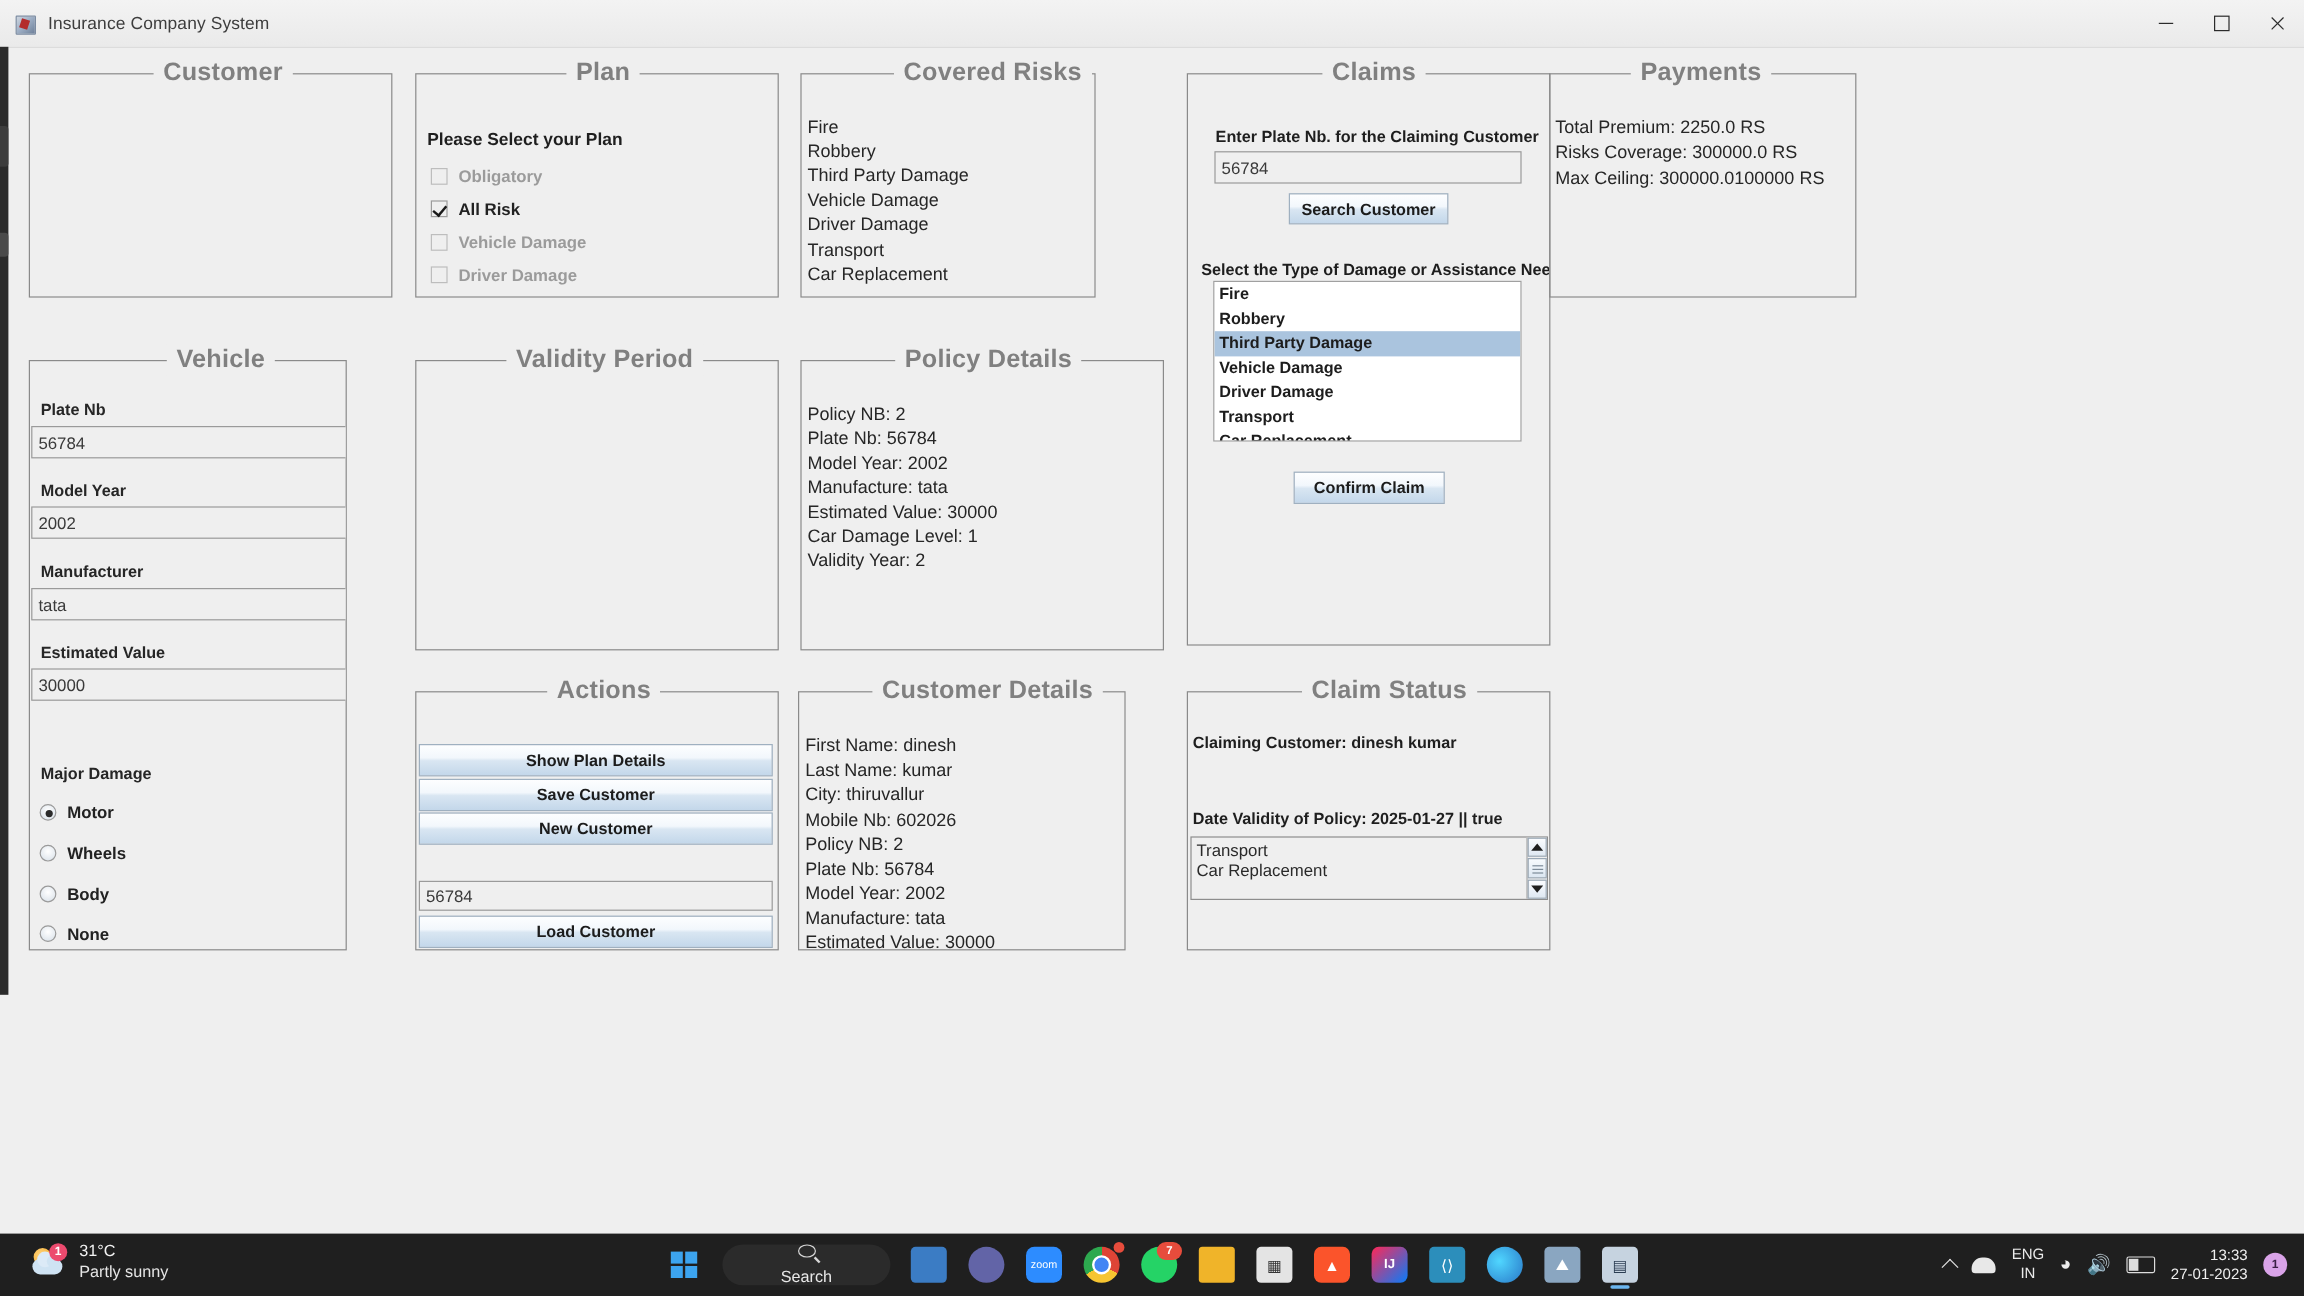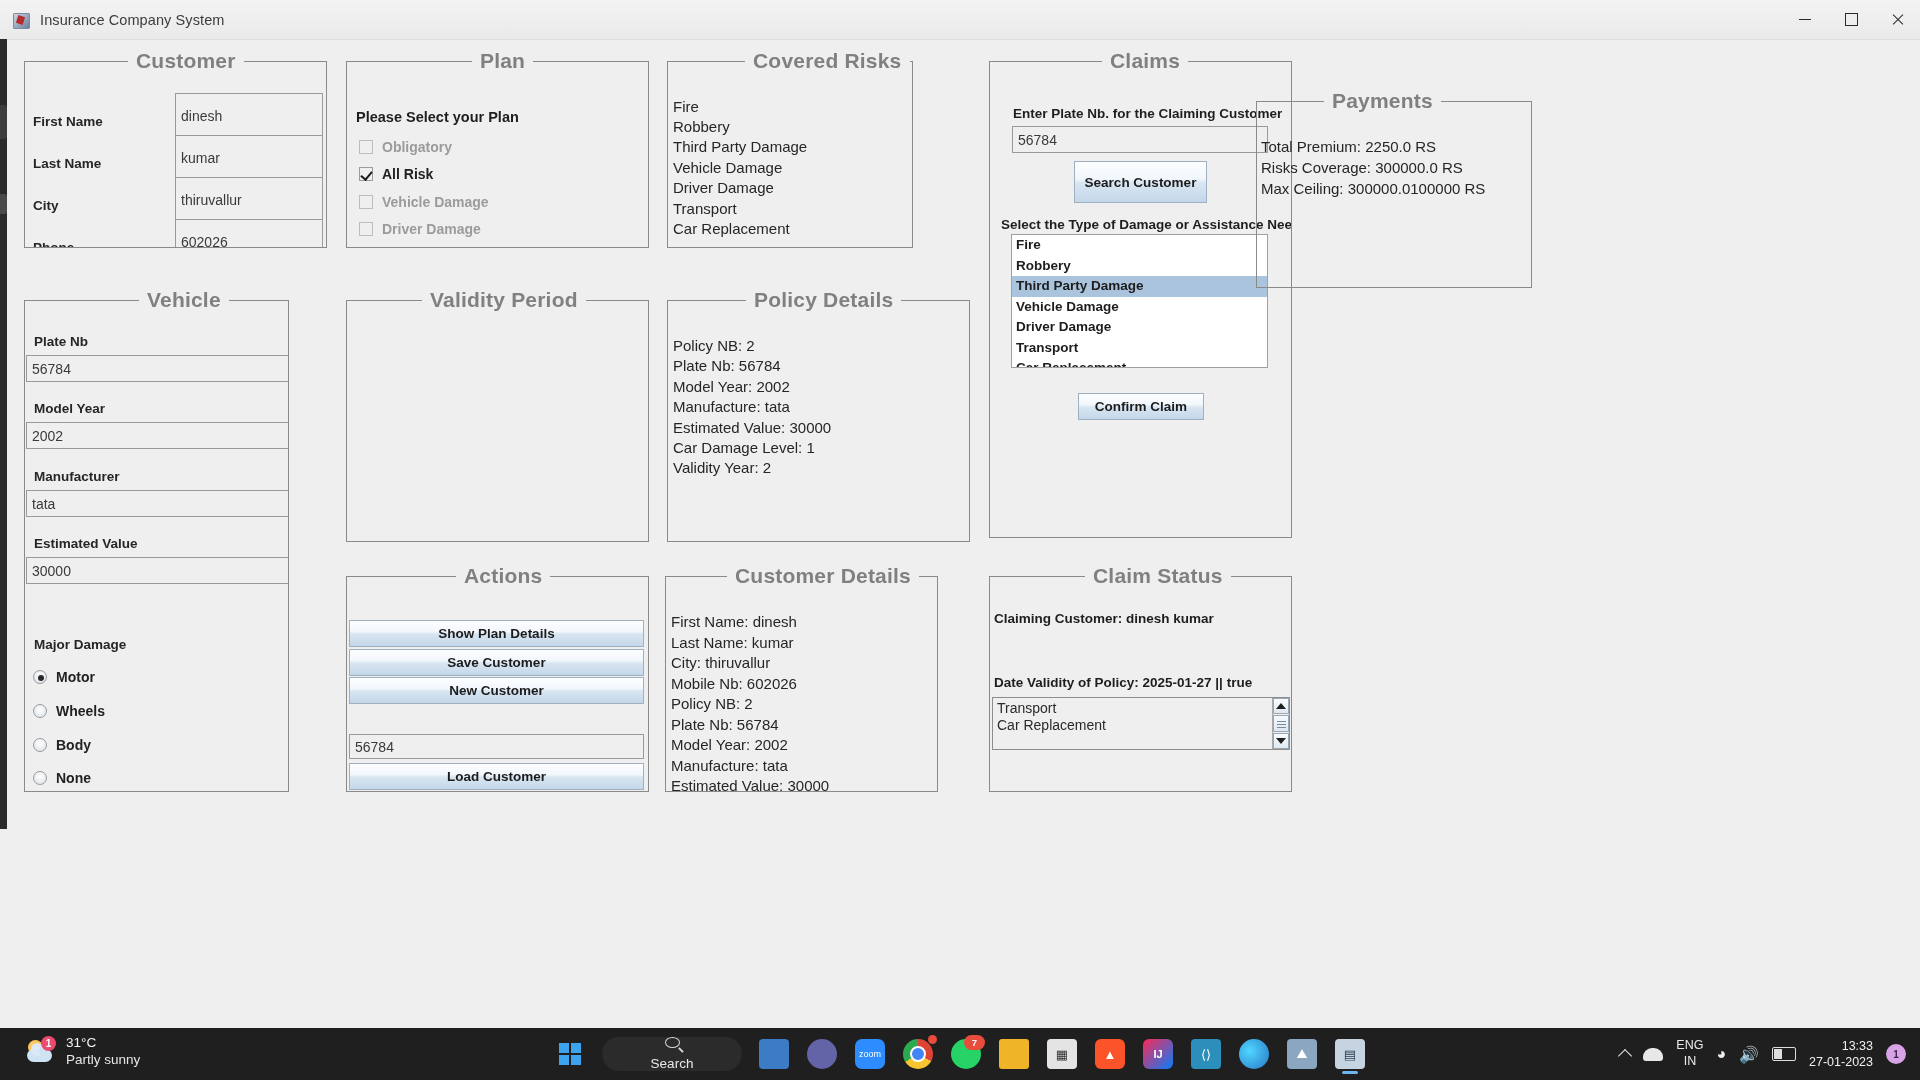--- a/index.html
+++ b/index.html
@@ -165,30 +165,20 @@
   </div>
 
   <div class="edge-left">
     <div class="nub"></div>
       <div class="nub2"></div>
   </div>
 
   <div class="panel" style="left:24px;top:48px;width:303px;height:200px;">
     <div class="pborder" style="top:13px;"></div>
     <div class="ptitle" style="left:104px;">Customer</div>
-    <div class="pbody">
-      <div class="flabel" style="left:8px;top:40px;">First Name</div>
-      <div class="ftext" style="left:150px;top:19px;width:148px;height:45px;">dinesh</div>
-      <div class="flabel" style="left:8px;top:82px;">Last Name</div>
-      <div class="ftext" style="left:150px;top:61px;width:148px;height:45px;">kumar</div>
-      <div class="flabel" style="left:8px;top:124px;">City</div>
-      <div class="ftext" style="left:150px;top:103px;width:148px;height:45px;">thiruvallur</div>
-      <div class="flabel" style="left:8px;top:166px;">Phone</div>
-      <div class="ftext" style="left:150px;top:145px;width:148px;height:45px;">602026</div>
-    </div>
   </div>
 
   <div class="panel" style="left:346px;top:48px;width:303px;height:200px;">
     <div class="pborder" style="top:13px;"></div>
     <div class="ptitle" style="left:126px;">Plan</div>
     <div class="pbody">
       <div class="boldline" style="left:9px;top:35px;font-size:14.5px;">Please Select your Plan</div>
       <div class="chkrow" style="left:12px;top:65px;">
         <span class="chkbox dim"></span>
         <span class="chklabel dim">Obligatory</span>
@@ -222,36 +212,36 @@
       <div class="plain" style="left:5px;top:146px;">Car Replacement</div>
     </div>
   </div>
 
   <div class="panel" style="left:989px;top:48px;width:303px;height:490px;">
     <div class="pborder" style="top:13px;"></div>
     <div class="ptitle" style="left:113px;">Claims</div>
     <div class="pbody">
       <div class="boldline" style="left:23px;top:32px;">Enter Plate Nb. for the Claiming Customer</div>
       <div class="ftext" style="left:22px;top:52px;width:256px;height:27px;">56784</div>
-      <div class="jbtn" style="left:84px;top:87px;width:133px;height:42px;">Search Customer</div>
+      <div class="jbtn" style="left:84px;top:87px;width:133px;height:26px;">Search Customer</div>
       <div class="boldline" style="left:11px;top:143px;">Select the Type of Damage or Assistance Needed</div>
       <div class="listbox" style="left:21px;top:160px;width:257px;height:134px;">
         <div class="litem">Fire</div>
         <div class="litem">Robbery</div>
         <div class="litem sel">Third Party Damage</div>
         <div class="litem">Vehicle Damage</div>
         <div class="litem">Driver Damage</div>
         <div class="litem">Transport</div>
         <div class="litem">Car Replacement</div>
       </div>
       <div class="jbtn" style="left:88px;top:319px;width:126px;height:27px;">Confirm Claim</div>
     </div>
   </div>
 
-  <div class="panel" style="left:1256px;top:48px;width:276px;height:200px;margin-top:40px;">
+  <div class="panel" style="left:1291px;top:48px;width:256px;height:200px;">
     <div class="pborder" style="top:13px;"></div>
     <div class="ptitle" style="left:68px;">Payments</div>
     <div class="pbody">
       <div class="plain" style="left:4px;top:24px;">Total Premium: 2250.0 RS</div>
       <div class="plain" style="left:4px;top:45px;"> Risks Coverage: 300000.0 RS</div>
       <div class="plain" style="left:4px;top:66px;">Max Ceiling: 300000.0100000 RS</div>
     </div>
   </div>
 
 

